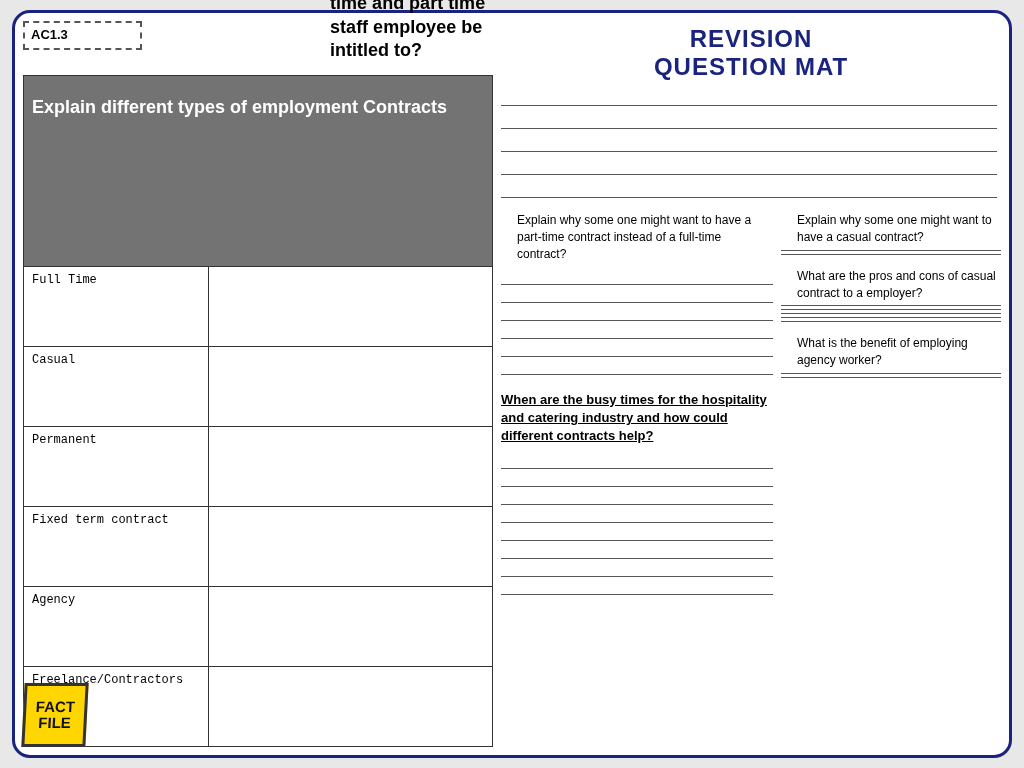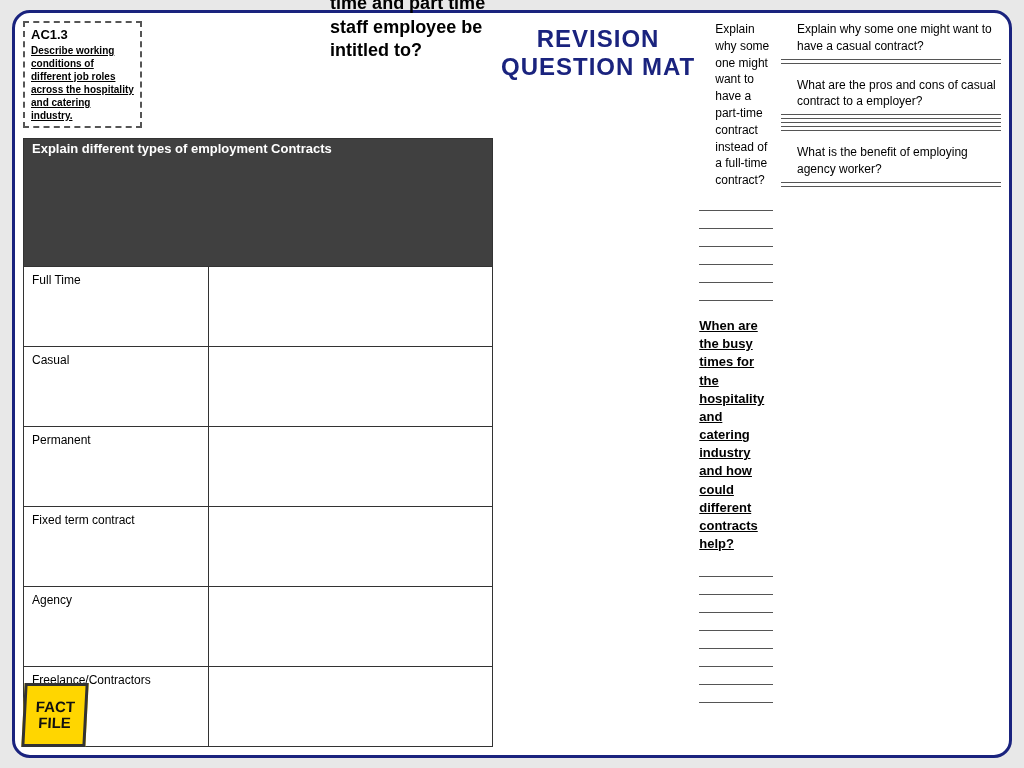--- a/index.html
+++ b/index.html
@@ -72,34 +72,35 @@
       margin-bottom: 4px;
     }
 
     
     .contract-table {
       width: 100%;
       border-collapse: collapse;
       flex: 1;
     }
     .contract-table .header-row td {
-      background: #404040;
+      background: #737373;
       color: white;
       font-weight: bold;
-      font-size: 13px;
-      padding: 2px 8px;
+      font-size: 18px;
+      padding: 21px 8px;
     }
     .contract-table td {
       border: 1px solid #333;
       vertical-align: top;
       padding: 6px 8px;
       font-size: 12px;
     }
     .contract-table .label-col {
       width: 185px;
+      font-family: Liberation Mono, monospace;
     }
     .contract-table .content-col {
       width: 285px;
     }
     .contract-table tr {
       height: 80px;
     }
     .contract-table .header-row {
       height: auto;
     }
@@ -122,21 +123,21 @@
       line-height: 1.1;
       color: #111;
       z-index: 10;
       transform: skewX(-3deg);
     }
 
     
     .right-panel {
       flex: 1;
       display: flex;
-      flex-direction: row;
+      flex-direction: column;
       gap: 0;
     }
 
     
     .revision-header {
       text-align: center;
       font-size: 24px;
       font-weight: 900;
       font-family: 'Arial Black', Arial, sans-serif;
       text-transform: uppercase;
@@ -209,21 +210,20 @@
 <body>
 
 <div class="page-container">
 
   <div class="left-panel">
 
     <div class="top-section">
 
       <div class="ac-box">
         <div class="ac-code">AC1.3</div>
-        <div class="ac-desc">Describe working conditions of different job roles across the hospitality and catering industry.</div>
       </div>
 
       <div class="top-question">What must all full time and part time staff employee be intitled to?</div>
     </div>
 
     <table class="contract-table">
       <tbody>
           <tr class="header-row">
         <td colspan="2">Explain different types of employment Contracts</td>
       </tr>

